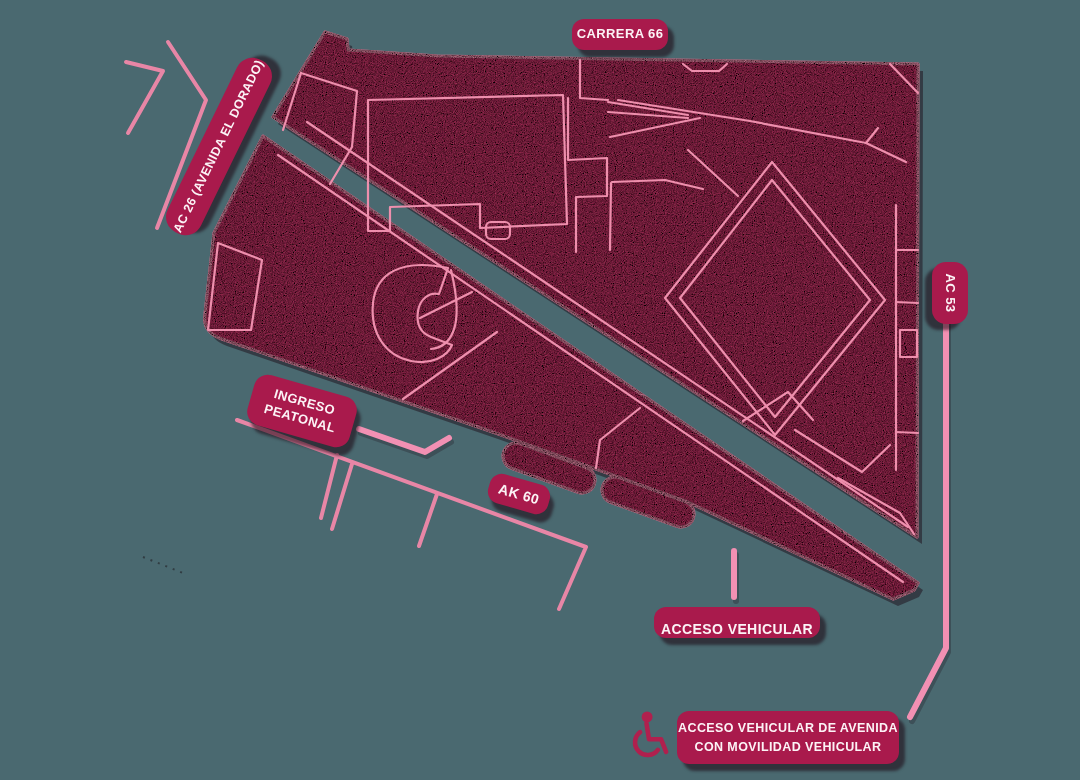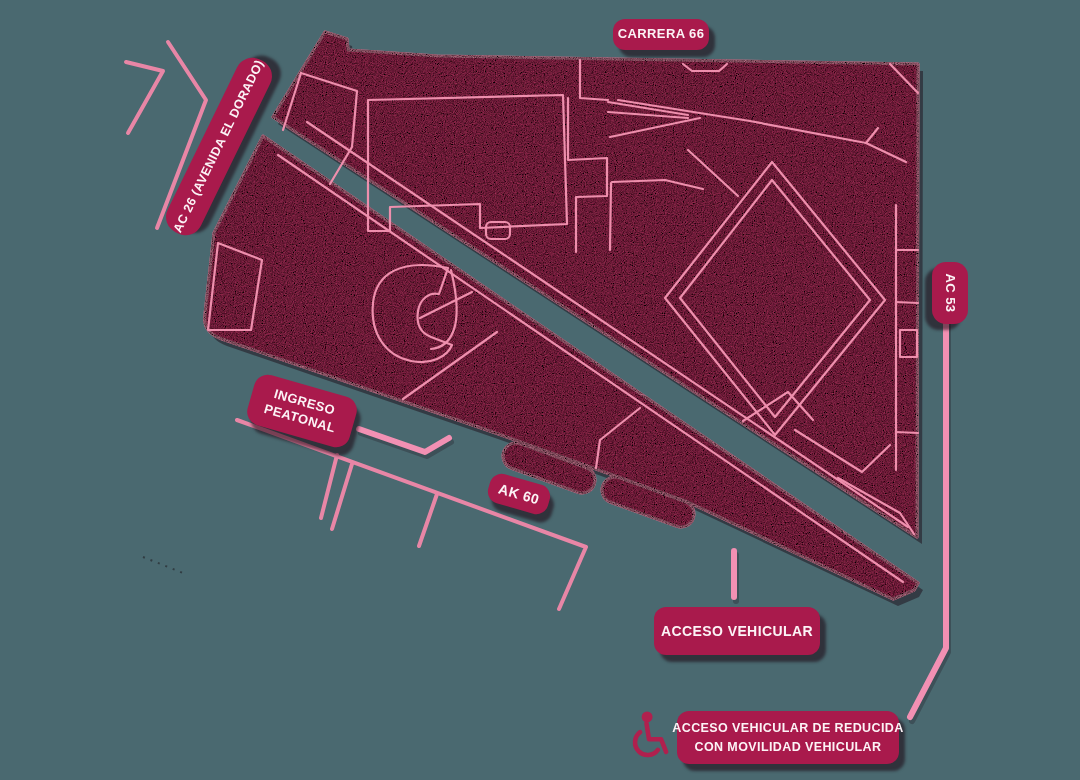--- a/index.html
+++ b/index.html
@@ -17,26 +17,26 @@
   .streetdot{fill:none;stroke:rgba(20,8,14,.45);stroke-width:2;stroke-dasharray:2 6;}
   .ptr{fill:none;stroke:var(--pointer,#F290B3);stroke-width:6;stroke-linecap:round;stroke-linejoin:round;}
   .ptrshadow{fill:none;stroke:var(--block_shadow,rgba(25,5,15,.35));stroke-width:6;stroke-linecap:round;stroke-linejoin:round;opacity:.55;}
   .lbl{
     position:absolute;background:var(--label_bg,#A91A4C);color:var(--label_text,#FCF3F6);
     border-radius:12px;display:flex;flex-direction:column;align-items:center;justify-content:center;
     font-weight:700;letter-spacing:.4px;text-align:center;line-height:1.3;
     box-shadow:6px 7px 3px var(--label_shadow,rgba(28,5,16,.55));
     white-space:nowrap;
   }
-  #lbl-carrera66{left:572px;top:19px;width:96px;height:31px;font-size:13px;margin-left:41px;}
+  #lbl-carrera66{left:572px;top:19px;width:96px;height:31px;font-size:13px;}
   #lbl-ac26{left:123px;top:128px;width:192px;height:37px;font-size:12.5px;transform:rotate(-64deg);border-radius:17px;}
   #lbl-ac53{left:919px;top:275px;width:62px;height:36px;font-size:13px;transform:rotate(90deg);border-radius:14px;}
   #lbl-ingreso{left:249px;top:385px;width:106px;height:52px;font-size:13px;transform:rotate(16deg);border-radius:14px;}
   #lbl-ak60{left:488px;top:479px;width:62px;height:30px;font-size:14px;transform:rotate(16deg);}
-  #lbl-vehicular{left:654px;top:607px;width:166px;height:48px;font-size:14px;}
+  #lbl-vehicular{left:654px;top:607px;width:166px;height:31px;font-size:14px;justify-content:flex-end;}
   #lbl-movilidad{left:677px;top:711px;width:222px;height:53px;font-size:12.5px;line-height:1.45;}
   #wheelchair{position:absolute;left:628px;top:710px;width:42px;height:52px;}
   #wheelchair svg{position:static;}
   .wc-stroke{fill:none;stroke:var(--icon,#B0204E);stroke-width:3.6;stroke-linecap:round;stroke-linejoin:round;}
   .wc-fill{fill:var(--icon,#B0204E);}
 </style>
 </head>
 <body>
 
 <div id="stage">
@@ -150,17 +150,17 @@
 
   <div id="wheelchair">
     <svg width="42" height="52" viewBox="0 0 33 41">
       <circle class="wc-fill" cx="15" cy="5.5" r="4.3"></circle>
       <path class="wc-stroke" d="M14.5 10.5 L16.5 23 L26 23 L30 33"></path>
       <path class="wc-stroke" d="M9.5 17.5 A 10 10 0 1 0 23.5 31.5"></path>
     </svg>
   </div>
 
   <div class="lbl" id="lbl-movilidad">
-    <span>ACCESO VEHICULAR DE REDUCIDA</span>
+    <span>ACCESO VEHICULAR DE AVENIDA</span>
     <span>CON MOVILIDAD VEHICULAR</span>
   </div>
 
 </div>
 
 </body></html>

